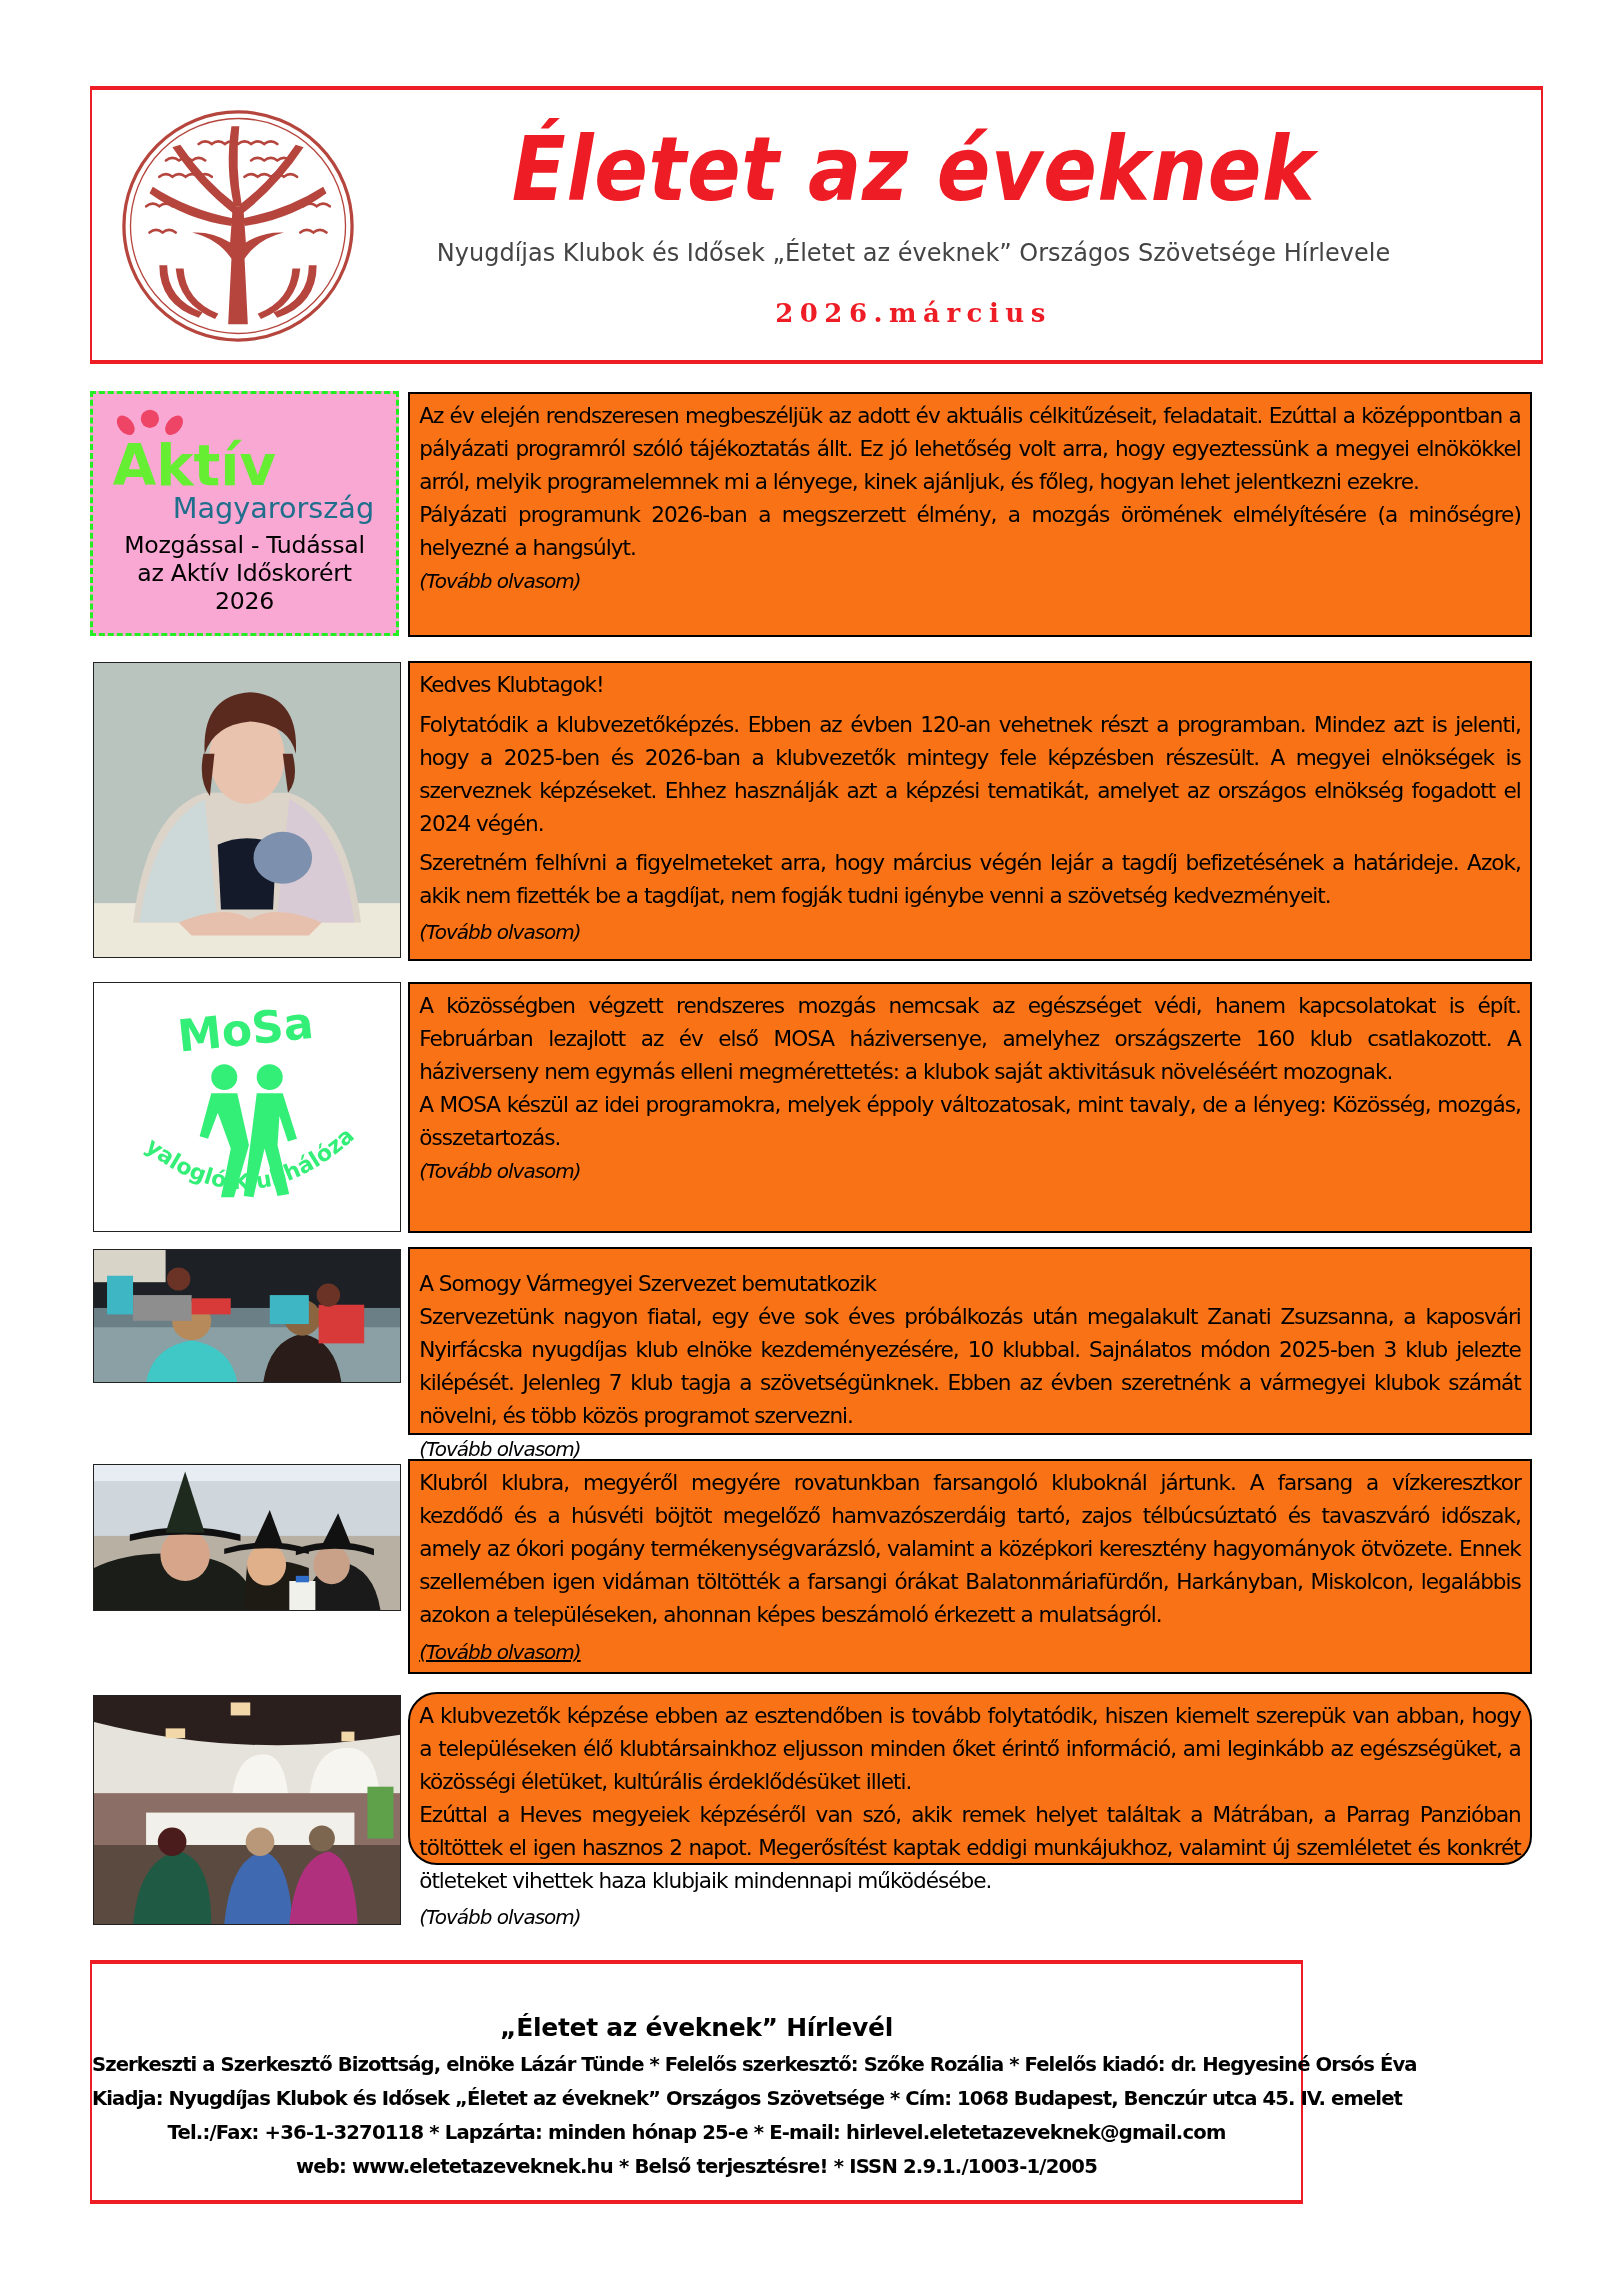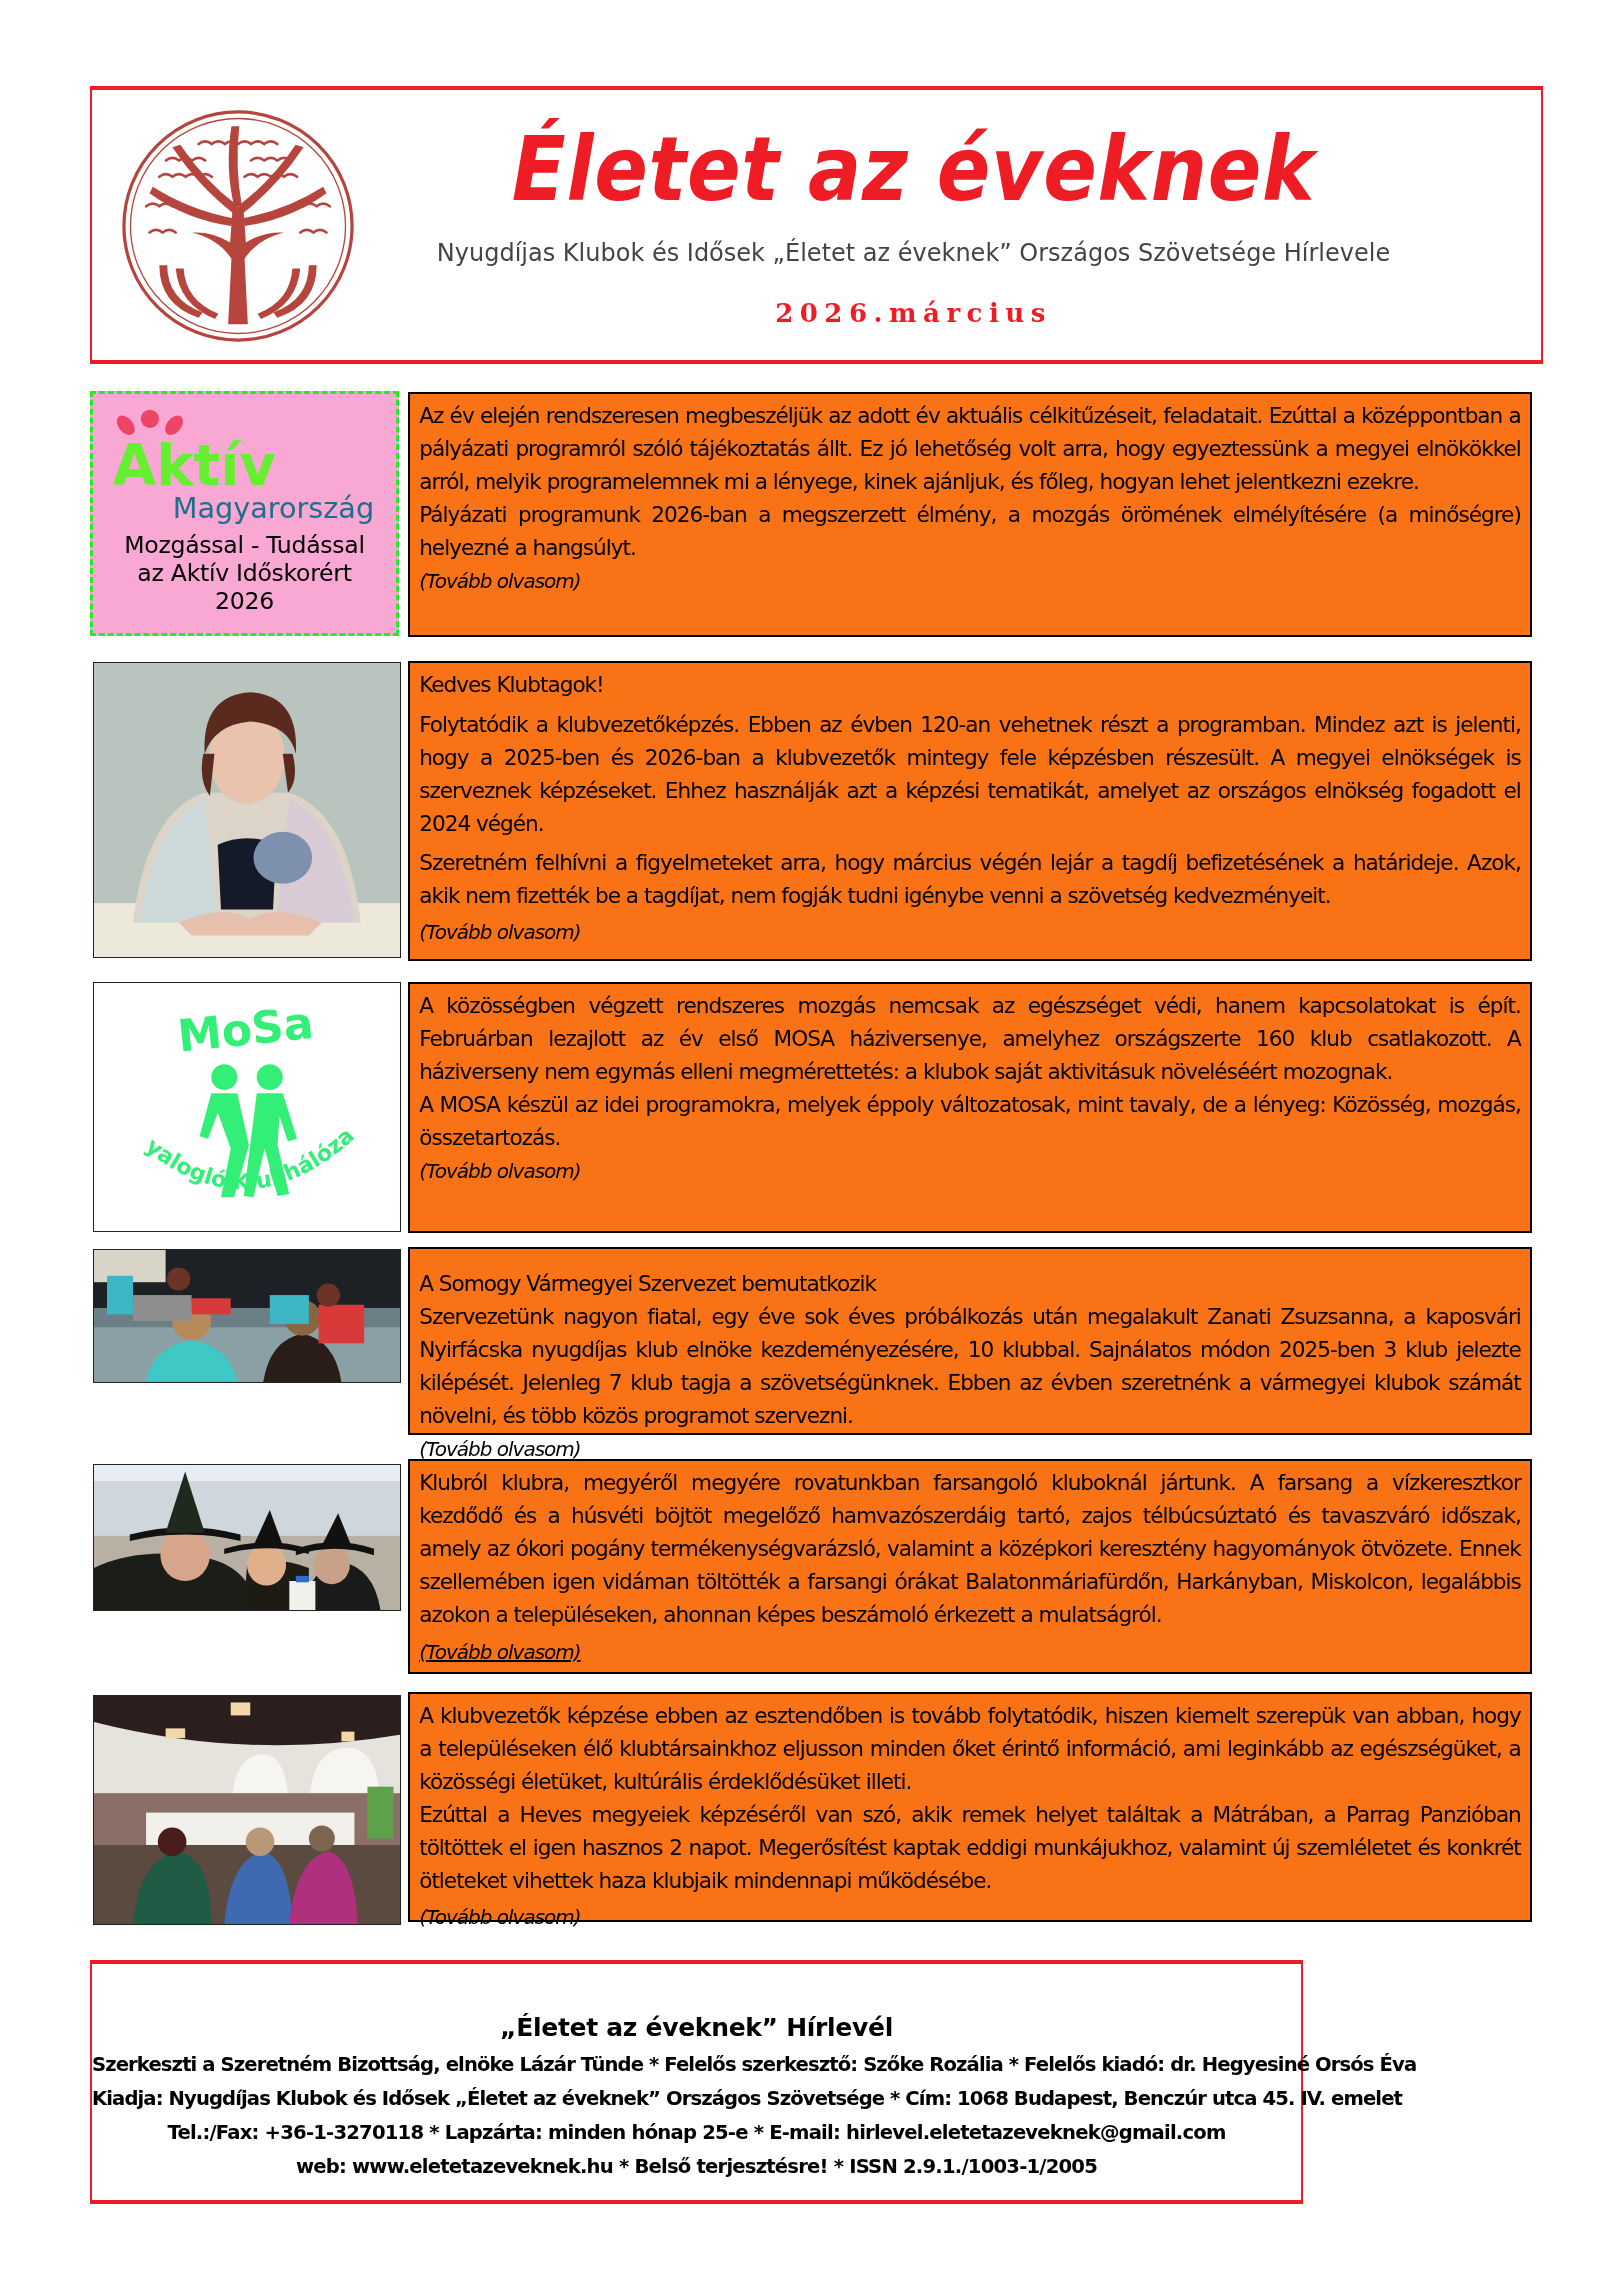--- a/index.html
+++ b/index.html
@@ -223,26 +223,26 @@
     <rect x="0" y="230" width="470" height="122" fill="#5b4a40"></rect>
     <path d="M60 352 Q70 250 130 240 Q180 250 180 352 Z" fill="#1f5a44"></path>
     <path d="M200 352 Q210 250 260 240 Q300 250 305 352 Z" fill="#3f6ab2"></path>
     <path d="M300 352 Q310 250 360 240 Q400 250 405 352 Z" fill="#b0307d"></path>
     <circle cx="120" cy="225" r="22" fill="#4a1c1c"></circle>
     <circle cx="255" cy="225" r="22" fill="#b89878"></circle>
     <circle cx="350" cy="220" r="20" fill="#7d6650"></circle>
     <rect x="420" y="140" width="40" height="80" fill="#5fa04a"></rect>
   </svg>
 </div>
-<div class="text-box" style="top:1692px; height:230px;">
+<div class="text-box" style="top:1692px; height:173px;border-radius:29px;">
   <p>A klubvezetők képzése ebben az esztendőben is tovább folytatódik, hiszen kiemelt szerepük van abban, hogy a településeken élő klubtársainkhoz eljusson minden őket érintő informá­ció, ami leginkább az egészségüket, a közösségi életüket, kultúrális érdeklődésüket illeti.</p>
   <p>Ezúttal a Heves megyeiek képzéséről van szó, akik remek helyet találtak a Mátrában, a Parrag Panzióban töltöttek el igen hasznos 2 napot. Megerősítést kaptak eddigi munkájukhoz, va­lamint új szemléletet és konkrét ötleteket vihettek haza klubjaik mindennapi működésébe.</p>
   <span class="read-more" style="margin-top:3.9px;">(Tovább olvasom)</span>
 </div>
 
 <div style="position:absolute; left:90px; top:1960px; width:1213px; height:244px; border:4.6px solid #ee1c24; border-left-width:2.6px; border-right-width:2.6px; text-align:center; font-family:'DejaVu Sans', sans-serif; font-weight:bold;">
   <div style="margin-top:47px; font-size:25px; line-height:33px; letter-spacing:-0.3px;">„Életet az éveknek” Hírlevél</div>
-  <div style="margin-top:3.9px; font-size:19.6px; line-height:34px; letter-spacing:-0.9px; white-space:nowrap;">Szerkeszti a Szeretném Bizottság, elnöke Lázár Tünde * Felelős szerkesztő: Szőke Rozália * Felelős kiadó: dr. Hegyesiné Orsós Éva</div>
+  <div style="margin-top:3.9px; font-size:19.6px; line-height:34px; letter-spacing:-0.9px; white-space:nowrap;">Szerkeszti a Szerkesztő Bizottság, elnöke Lázár Tünde * Felelős szerkesztő: Szőke Rozália * Felelős kiadó: dr. Hegyesiné Orsós Éva</div>
   <div style="font-size:19.6px; line-height:34px; letter-spacing:-0.9px; white-space:nowrap;">Kiadja: Nyugdíjas Klubok és Idősek „Életet az éveknek” Országos Szövetsége * Cím: 1068 Budapest, Benczúr utca 45. IV. emelet</div>
   <div style="font-size:19.6px; line-height:34px; letter-spacing:-0.8px; white-space:nowrap;">Tel.:/Fax: +36-1-3270118 * Lapzárta: minden hónap 25-e * E-mail: hirlevel.eletetazeveknek@gmail.com</div>
   <div style="font-size:19.6px; line-height:34px; letter-spacing:-0.8px; white-space:nowrap;">web: www.eletetazeveknek.hu * Belső terjesztésre! * ISSN 2.9.1./1003-1/2005</div>
 </div>
 
 
 </body></html>

